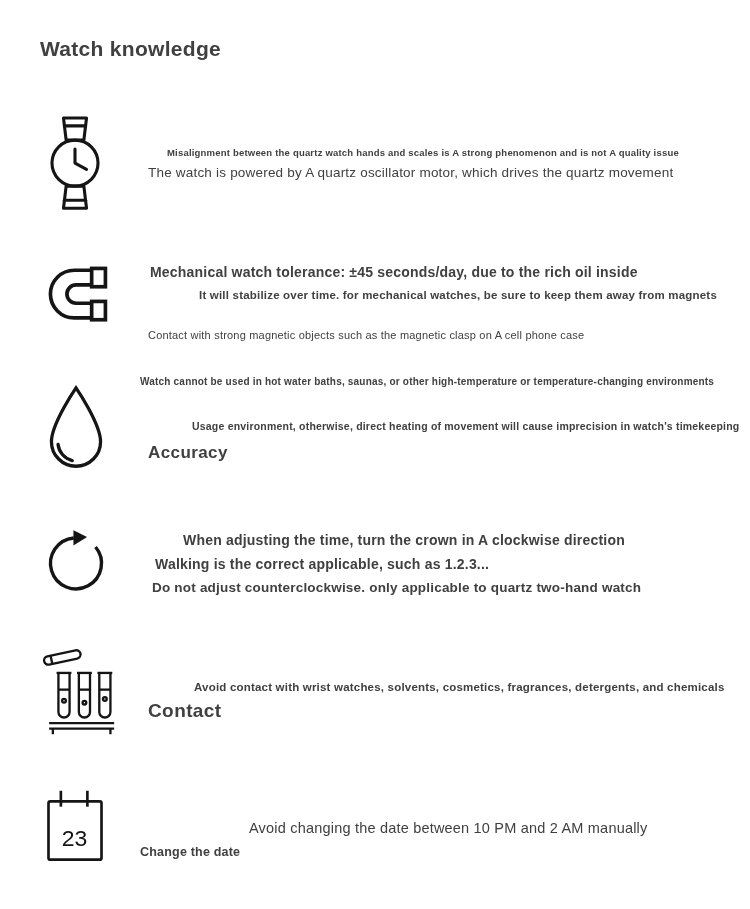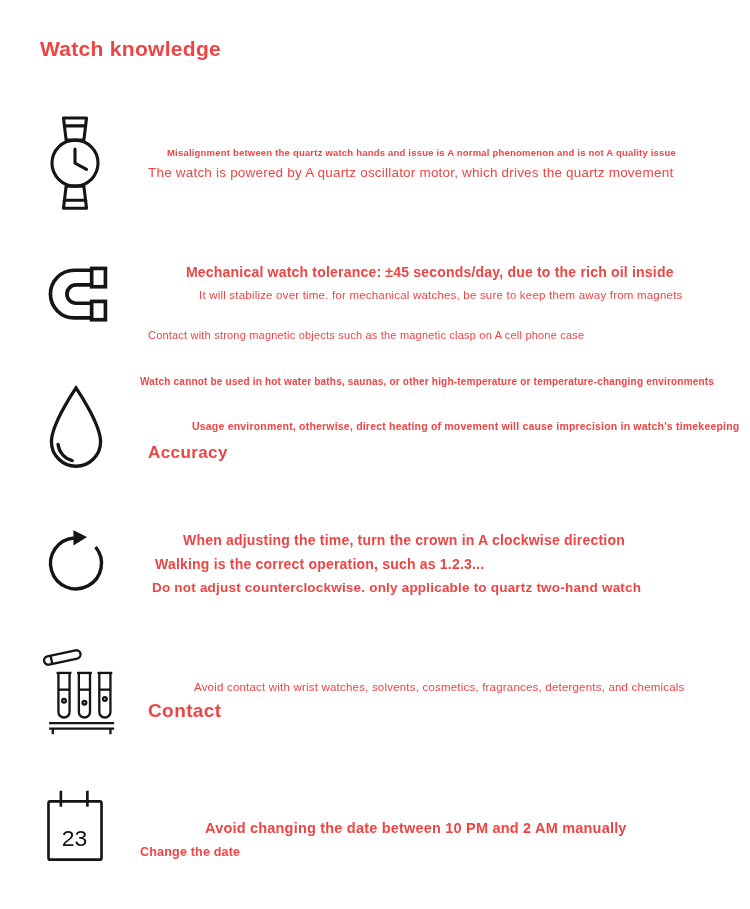--- a/index.html
+++ b/index.html
@@ -5,33 +5,33 @@
   html,body { margin:0; padding:0; background:#ffffff; }
   .canvas {
     position:relative;
     width:750px; height:909px;
     background:#ffffff;
     font-family:"Liberation Sans", sans-serif;
     color:#1a1a1a;
     overflow:hidden;
   }
   .abs { position:absolute; }
-  .line { position:absolute; white-space:nowrap; color:#ef4444; letter-spacing:0.2px; }
+  .line { position:absolute; white-space:nowrap; color:#404040; letter-spacing:0.2px; }
 
   .title   { font-size:21px; font-weight:700; letter-spacing:0.3px; }
 
   .t-xxs-b { font-size:9.5px;  font-weight:700; }
   .t-xs-b  { font-size:10px;   font-weight:700; }
   .t-xs2-b { font-size:10.5px; font-weight:700; }
   .t-sm    { font-size:11px;   font-weight:400; }
-  .t-sm-b  { font-size:11.5px; font-weight:400;padding-left:42px; }
+  .t-sm-b  { font-size:11.5px; font-weight:700;padding-left:42px; }
   .t-md    { font-size:13.5px; font-weight:400; }
   .t-md-b  { font-size:13.5px; font-weight:700;text-align:right; }
   .t-md2-b { font-size:14px;   font-weight:700; }
-  .t-md3-b { font-size:14.5px; font-weight:700; }
+  .t-md3-b { font-size:14.5px; font-weight:400;margin-left:44px; }
   .t-sm2-b { font-size:12.5px; font-weight:700; }
   .t-lg-b  { font-size:17px;   font-weight:700; letter-spacing:0.4px; }
   .t-xl-b  { font-size:19px;   font-weight:700; letter-spacing:0.4px; }
 
   svg { display:block; }
 </style>
 </head>
 <body>
 
 <div class="canvas">
@@ -44,36 +44,36 @@
         <g fill="none" stroke="#151515" stroke-width="3.5" stroke-linejoin="round" stroke-linecap="round">
           <path d="M22,3 H48 L45,28 H25 Z"></path>
           <line x1="23" y1="12" x2="47" y2="12"></line>
           <circle cx="35" cy="54" r="26"></circle>
           <path d="M35,38 V54 L48,61"></path>
           <path d="M25,80 H45 L48,105 H22 Z"></path>
           <line x1="23" y1="96" x2="47" y2="96"></line>
         </g>
       </svg>
     </div>
-    <div class="line t-xxs-b" style="left:167px; top:147px;">Misalignment between the quartz watch hands and issue is A normal phenomenon and is not A quality issue</div>
+    <div class="line t-xxs-b" style="left:167px; top:147px;">Misalignment between the quartz watch hands and scales is A strong phenomenon and is not A quality issue</div>
     <div class="line t-md" style="left:148px; top:165px;">The watch is powered by A quartz oscillator motor, which drives the quartz movement</div>
   </div>
 
   <div>
     <div class="abs" style="left:42px; top:262px;">
       <svg viewBox="0 0 72 72" width="70" height="66">
         <g fill="none" stroke="#151515" stroke-width="4">
           <path d="M52,9 H33 A26,26 0 0 0 33,61 H52"></path>
           <path d="M52,25 H35 A10,10 0 0 0 35,45 H52"></path>
           <rect x="52" y="7" width="15" height="20"></rect>
           <rect x="52" y="43" width="15" height="20"></rect>
         </g>
       </svg>
     </div>
-    <div class="line t-md2-b" style="left:150px; top:264px;margin-left:36px;">Mechanical watch tolerance: ±45 seconds/day, due to the rich oil inside</div>
+    <div class="line t-md2-b" style="left:150px; top:264px;">Mechanical watch tolerance: ±45 seconds/day, due to the rich oil inside</div>
     <div class="line t-sm-b" style="left:157px; top:289px;">It will stabilize over time. for mechanical watches, be sure to keep them away from magnets</div>
     <div class="line t-sm" style="left:148px; top:314px;margin-top:15px;">Contact with strong magnetic objects such as the magnetic clasp on A cell phone case</div>
   </div>
 
   <div>
     <div class="abs" style="left:42px; top:384px;">
       <svg viewBox="0 0 72 92" width="68" height="87">
         <g fill="none" stroke="#151515" stroke-width="3.5" stroke-linecap="round">
           <path d="M36,4 C36,4 10,42 10,61 A26,26 0 0 0 62,61 C62,42 36,4 36,4 Z"></path>
           <path d="M17,64 A20,20 0 0 0 32,81"></path>
@@ -86,21 +86,21 @@
   </div>
 
   <div>
     <div class="abs" style="left:42px; top:524px;">
       <svg viewBox="0 0 80 84" width="68" height="72">
         <path d="M63,26.7 A30,30 0 1 1 37.4,16.1" fill="none" stroke="#151515" stroke-width="4"></path>
         <polygon points="37,7 37,25 53,14.8" fill="#151515"></polygon>
       </svg>
     </div>
     <div class="line t-md2-b" style="left:183px; top:532px;text-align:right;">When adjusting the time, turn the crown in A clockwise direction</div>
-    <div class="line t-md2-b" style="left:155px; top:556px;">Walking is the correct operation, such as 1.2.3...</div>
+    <div class="line t-md2-b" style="left:155px; top:556px;">Walking is the correct applicable, such as 1.2.3...</div>
     <div class="line t-md-b" style="left:152px; top:580px;">Do not adjust counterclockwise. only applicable to quartz two-hand watch</div>
   </div>
 
   <div>
     <div class="abs" style="left:38px; top:645px;">
       <svg viewBox="0 0 84 100" width="78" height="93">
         <g fill="none" stroke="#151515" stroke-width="2.5">
           <g transform="rotate(-12 30 12)">
             <rect x="6" y="8" width="40" height="9" rx="4.5"></rect>
             <line x1="14" y1="8" x2="14" y2="17"></line>

